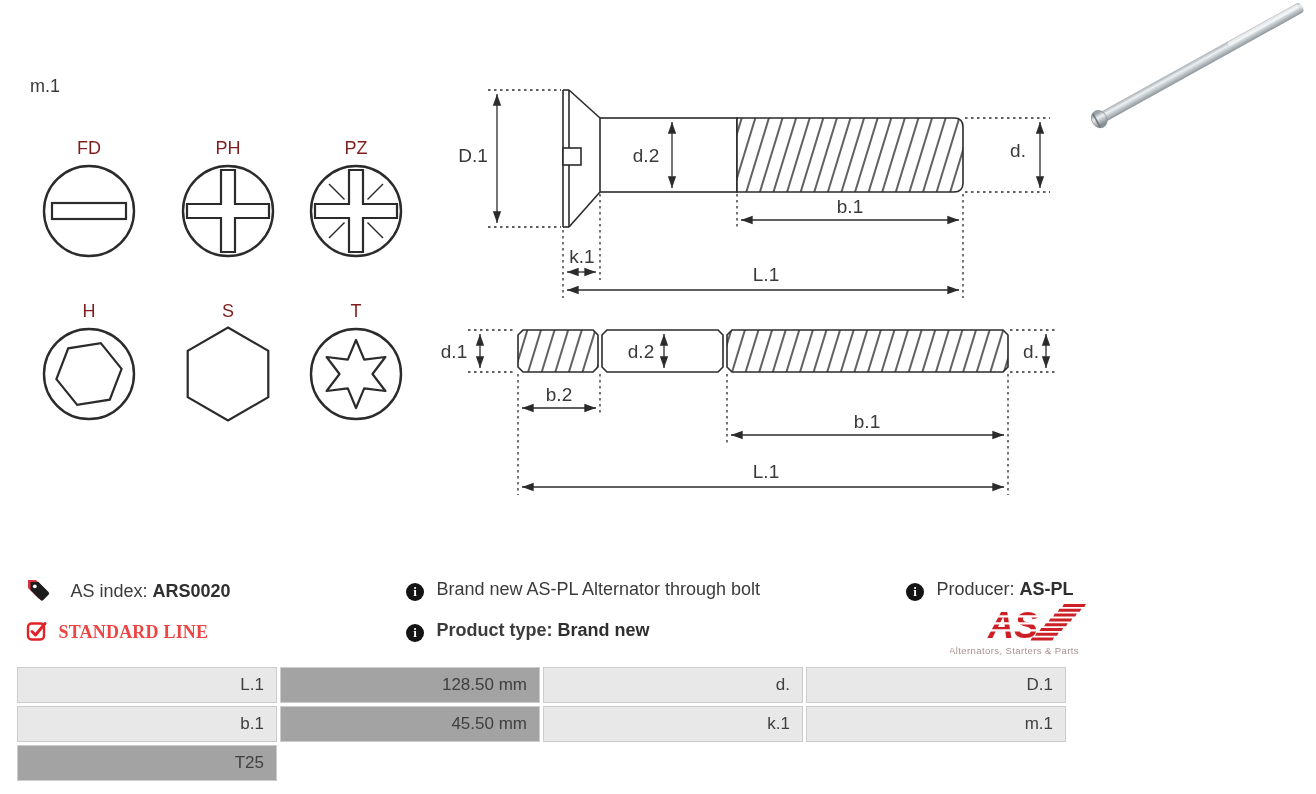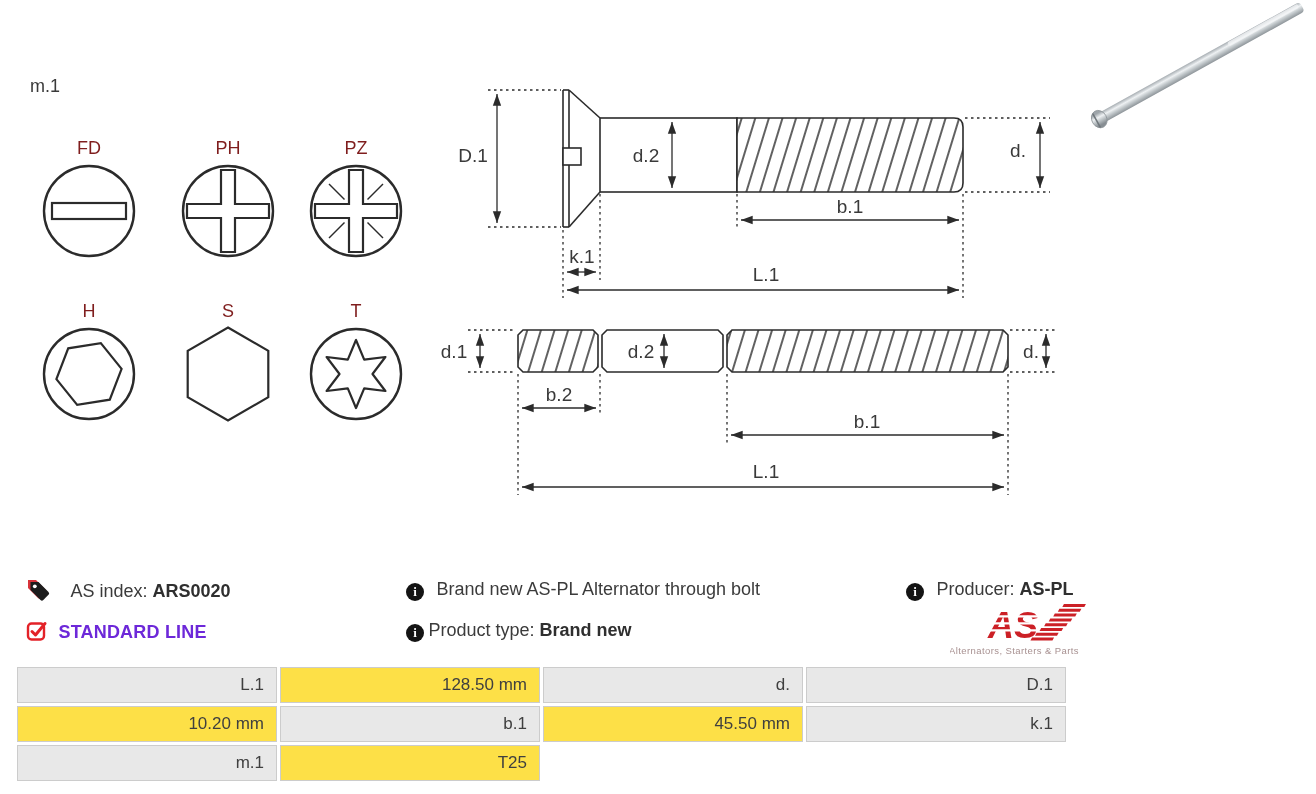--- a/index.html
+++ b/index.html
@@ -12,39 +12,39 @@
   .abs{position:absolute;}
   
   .m1-label{left:30px;top:76px;font-size:18px;color:#3a3a3a;}
   
   .drive-item{width:110px;text-align:center;}
   .drive-item .code{font-size:18px;color:#7f1d1d;height:22px;line-height:22px;}
   .drive-item svg{display:block;margin:4px auto 0 auto;}
   
   .info-text{font-size:18px;color:#3b3b3b;white-space:nowrap;}
   .info-text b{color:#2f2f2f;}
-  .red-line{color:#6d28d9;font-weight:bold;letter-spacing:.2px;}
+  .red-line{color:#ef4444;font-weight:bold;letter-spacing:.2px;font-family:Liberation Serif, serif;}
   .info-badge{
     display:inline-flex;width:18px;height:18px;border-radius:50%;
     background:#141414;color:#ffffff;align-items:center;justify-content:center;
     font-family:"Liberation Serif", serif;font-weight:bold;font-style:normal;
     font-size:13px;
   }
   
   .spec-table{
     left:17px;top:667px;width:1050px;
     display:grid;grid-template-columns:260px 260px 260px 260px;
     grid-auto-rows:36px;column-gap:3px;row-gap:3px;
   }
   .spec-cell{
     border:1px solid #cccccc;line-height:34px;font-size:17px;
     text-align:right;padding-right:12px;color:#3f3f3f;
   }
   .spec-label{background:#e8e8e8;}
-  .spec-value{background:#fde047;}
+  .spec-value{background:#a3a3a3;}
   
   .logo-caption{font-size:9.5px;fill:#a89191;letter-spacing:.4px;}
   
   .dim-label{font-size:19px;fill:#3a3a3a;font-family:"Liberation Sans",sans-serif;}
 </style>
 </head>
 <body>
 
 <div class="abs m1-label">m.1</div>
 
@@ -232,21 +232,21 @@
   <span class="info-text red-line" style="margin-left:6px;">STANDARD LINE</span>
 </div>
 
 <div class="abs" style="left:406px;top:579px;">
   <span class="info-badge">i</span>
   <span class="info-text" style="margin-left:8px;vertical-align:1px;">Brand new AS-PL Alternator through bolt</span>
 </div>
 
 <div class="abs" style="left:406px;top:620px;">
   <span class="info-badge">i</span>
-  <span class="info-text" style="vertical-align:1px;">
+  <span class="info-text" style="margin-left:8px;vertical-align:1px;font-weight:bold;">
     <span>Product type:</span>
     <b>Brand new</b>
   </span>
 </div>
 
 <div class="abs" style="left:906px;top:579px;">
   <span class="info-badge">i</span>
   <span class="info-text" style="margin-left:8px;vertical-align:1px;text-align:center;">
     <span>Producer:</span>
     <b>AS-PL</b>
@@ -276,20 +276,19 @@
   </g>
   <text x="64" y="52" text-anchor="middle" class="logo-caption">Alternators, Starters &amp; Parts</text>
 </svg>
 
 <div class="abs spec-table">
   <div class="spec-cell spec-label">L.1</div>
   <div class="spec-cell spec-value">128.50 mm</div>
   <div class="spec-cell spec-label">d.</div>
 
   <div class="spec-cell spec-label">D.1</div>
-  <div class="spec-cell spec-value">10.20 mm</div>
   <div class="spec-cell spec-label">b.1</div>
   <div class="spec-cell spec-value">45.50 mm</div>
 
   <div class="spec-cell spec-label">k.1</div>
   <div class="spec-cell spec-label">m.1</div>
   <div class="spec-cell spec-value">T25</div>
 </div>
 
 </body></html>

